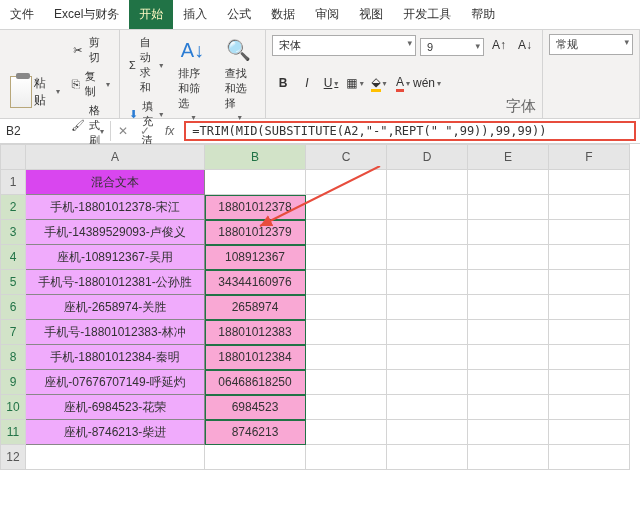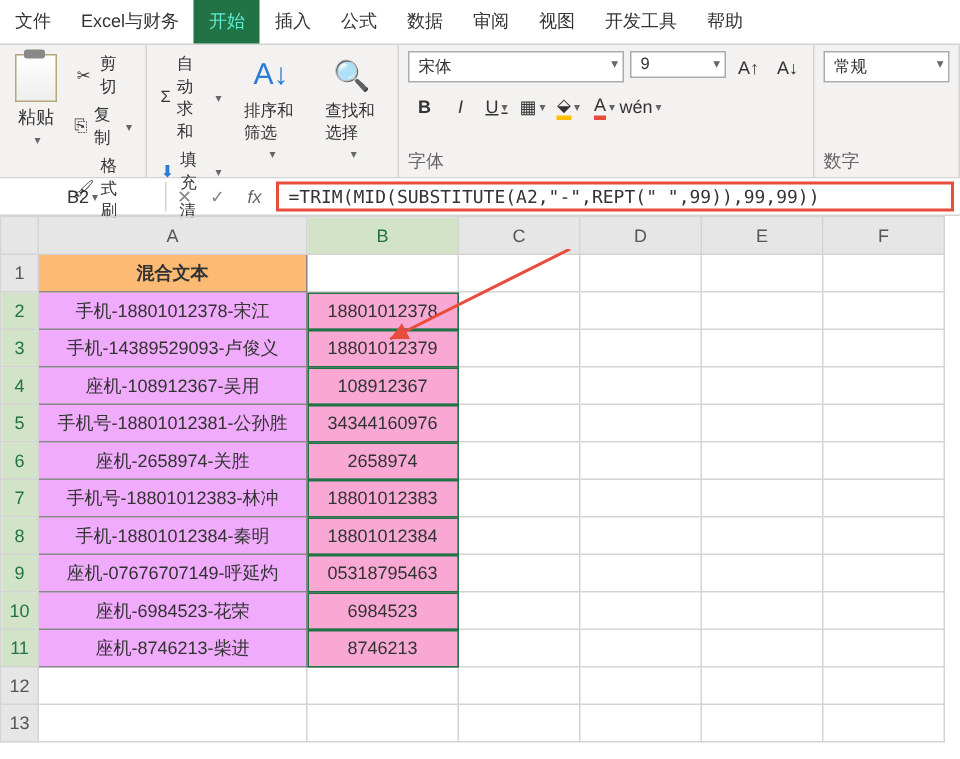--- a/index.html
+++ b/index.html
@@ -1,55 +1,55 @@
 <!DOCTYPE html>
 <html><head>
 <meta charset="utf-8">
 <style>
 html,body{margin:0;padding:0;font-family:"Microsoft YaHei","Segoe UI",sans-serif;font-size:12px;background:#fff;color:#333;width:640px;height:506px;overflow:hidden}
 .menu{display:flex;background:#fff;border-bottom:1px solid #d4d4d4}
 .menu-item{padding:6px 10px;cursor:pointer;font-size:12px}
-.menu-item.active{background:#217346;color:#5eead4}
+.menu-item.active{background:#217346;color:#fef9c3}
 .ribbon{display:flex;background:#f3f2f1;border-bottom:1px solid #d4d4d4;height:88px}
 .ribbon-group{border-right:1px solid #d4d4d4;padding:4px 6px 2px;display:flex;flex-direction:column;justify-content:space-between}
-.ribbon-label{text-align:left;font-size:12px;color:#666;padding-top:2px}
+.ribbon-label{text-align:right;font-size:15px;color:#666;padding-top:2px}
 .paste-area{display:flex;gap:4px}
-.paste-big{display:flex;flex-direction:column;align-items:center;gap:2px;padding:2px 4px}
+.paste-big{display:flex;align-items:center;gap:2px;padding:2px 4px}
 .paste-icon{width:26px;height:30px;background:linear-gradient(#fff,#eee);border:1px solid #b8a77a;position:relative}
 .paste-icon::before{content:"";position:absolute;top:-4px;left:5px;width:14px;height:6px;background:#888;border-radius:2px}
 .small-btns{display:flex;flex-direction:column;gap:2px}
 .small-btn{display:flex;align-items:center;gap:4px;padding:1px 3px;font-size:11px}
 .small-btn .ic{width:14px;height:14px;display:flex;align-items:center;justify-content:center}
 .edit-col{display:flex;flex-direction:column;gap:2px}
 .edit-btn{display:flex;align-items:center;gap:4px;font-size:11px;padding:1px 3px}
 .dd{font-size:8px;color:#666;margin-left:2px}
 .big-btn{display:flex;flex-direction:column;align-items:center;padding:2px 6px;font-size:11px;gap:2px}
 .big-ic{width:28px;height:28px;display:flex;align-items:center;justify-content:center;font-size:20px}
-.font-row{display:flex;gap:4px;align-items:flex-start;margin-bottom:4px}
+.font-row{display:flex;gap:4px;align-items:flex-end;margin-bottom:16px}
 .select{border:1px solid #ababab;background:#fff;padding:2px 16px 2px 6px;font-size:11px;position:relative;min-width:40px}
 .select::after{content:"▾";position:absolute;right:3px;font-size:9px;color:#666}
 .font-btns{display:flex;gap:2px;align-items:center}
 .fbtn{width:20px;height:20px;display:flex;align-items:center;justify-content:center;font-size:12px;border:1px solid transparent}
 .underline{text-decoration:underline}
 .namebox-row{display:flex;align-items:center;border-bottom:1px solid #d4d4d4;height:24px;background:#fff}
-.namebox{width:98px;border-right:1px solid #d4d4d4;padding:3px 6px;font-size:12px;display:flex;align-items:center;justify-content:center}
+.namebox{width:98px;border-right:1px solid #d4d4d4;padding:3px 6px;font-size:12px;display:flex;align-items:center;justify-content:space-between}
 .fx-btns{display:flex;align-items:center;padding:0 4px;gap:6px;color:#888}
 .fx-btn{width:16px;text-align:center;font-size:12px}
 .fx-label{font-style:italic;color:#666;padding:0 6px}
 .formula-bar{flex:1;border:2px solid #e74c3c;margin:1px 4px 1px 0;padding:1px 6px;font-family:Consolas,monospace;font-size:12px;position:relative}
 .arrow-svg{position:absolute;top:22px;left:250px;pointer-events:none}
 .grid{position:relative}
 table{border-collapse:collapse;table-layout:fixed}
 th,td{border:1px solid #d4d4d4;padding:0;height:24px;font-size:12px;text-align:center;background:#fff}
 th{background:#e6e6e6;font-weight:normal;color:#555}
 .rowhdr{width:24px;background:#e6e6e6;color:#555}
 .colA{width:178px}
 .colB{width:100px}
 .colS{width:80px}
-.hdr-cell{background:#fdba74;font-weight:bold;border:1px solid #888!important}
+.hdr-cell{background:#d946ef;font-weight:normal;border:1px solid #888!important}
 .data-a{border:1px solid #888!important;background:#f0abfc}
 .data-b{border:1px solid #888!important;background:#f9a8d4}
 .sel-hdr{background:#d2e3c8!important;color:#217346}
 .active-cell{outline:2px solid #217346;outline-offset:-1px}
 .range-b{outline:1px solid #217346;outline-offset:-1px}
 .corner{background:#e6e6e6}
 </style>
 </head>
 <body>
 
@@ -161,21 +161,20 @@
             <span>wén</span>
             <span class="dd">▾</span>
           </div>
       </div>
     </div>
     <div class="ribbon-label">字体</div>
   </div>
 
   <div class="ribbon-group">
     <div class="select" style="width:60px"><span>常规</span></div>
-    <div class="ribbon-label">数字</div>
   </div>
 </div>
 
 <div class="namebox-row">
   <div class="namebox">
       <span>B2</span>
       <span class="dd">▾</span>
     </div>
   <div class="fx-btns">
     <span class="fx-btn">✕</span>
@@ -273,21 +272,21 @@
           <td class="data-a colA">手机-18801012384-秦明</td>
           <td class="data-b colB range-b">18801012384</td>
           <td class="colS"></td>
           <td class="colS"></td>
           <td class="colS"></td>
           <td class="colS"></td>
         </tr>
         <tr>
           <th class="rowhdr sel-hdr">9</th>
           <td class="data-a colA">座机-07676707149-呼延灼</td>
-          <td class="data-b colB range-b">05318795463</td>
+          <td class="data-b colB range-b">06468618250</td>
           <td class="colS"></td>
           <td class="colS"></td>
           <td class="colS"></td>
           <td class="colS"></td>
         </tr>
         <tr>
           <th class="rowhdr sel-hdr">10</th>
           <td class="data-a colA">座机-6984523-花荣</td>
           <td class="data-b colB range-b">6984523</td>
           <td class="colS"></td>
@@ -306,24 +305,15 @@
         </tr>
         <tr>
           <th class="rowhdr">12</th>
           <td class="colA"></td>
           <td class="colB"></td>
           <td class="colS"></td>
           <td class="colS"></td>
           <td class="colS"></td>
           <td class="colS"></td>
         </tr>
-        <tr>
-          <th class="rowhdr">13</th>
-          <td class="colA"></td>
-          <td class="colB"></td>
-          <td class="colS"></td>
-          <td class="colS"></td>
-          <td class="colS"></td>
-          <td class="colS"></td>
-        </tr>
       </tbody>
     </table>
 </div>
 
 </body></html>

